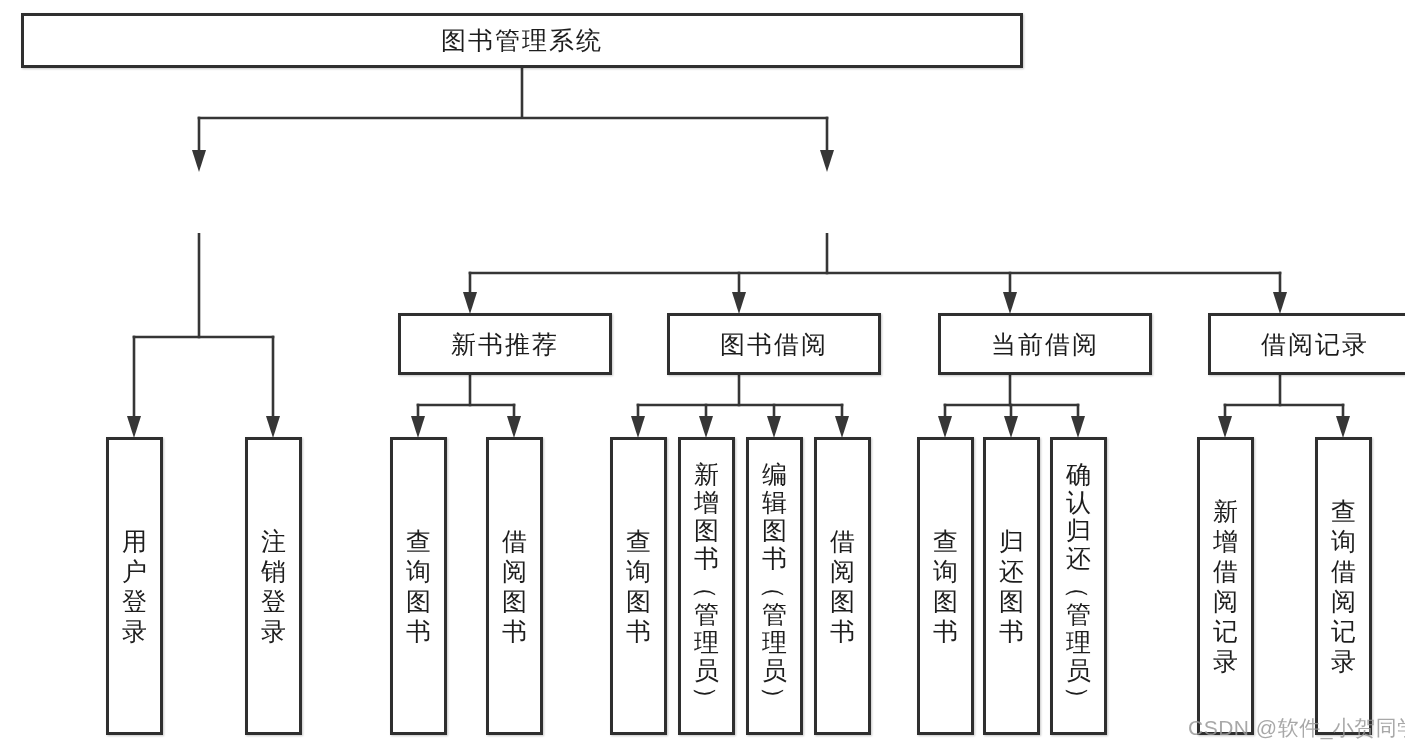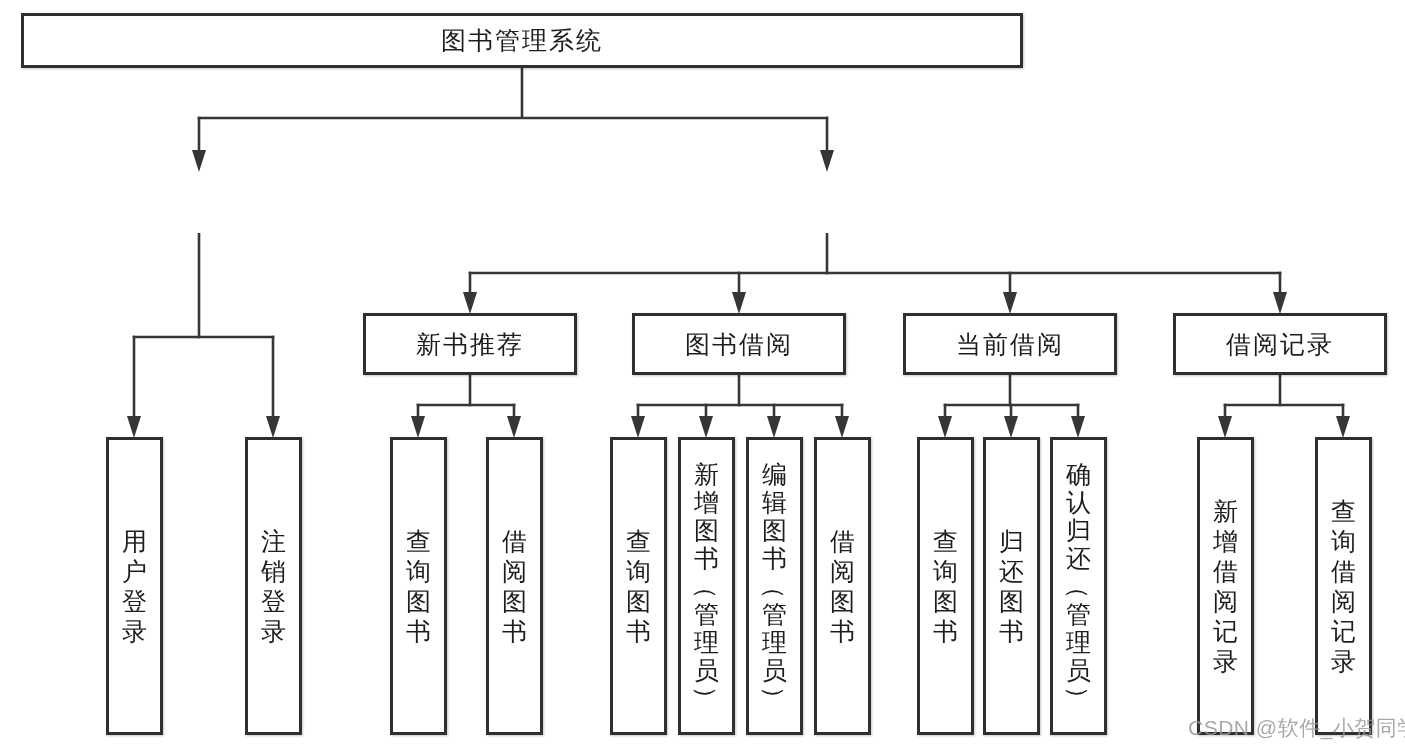--- a/index.html
+++ b/index.html
@@ -10,21 +10,21 @@
   .connectors{position:absolute;left:0;top:0;z-index:1;}
   .box{
     position:absolute;background:#ffffff;border:3px solid #2f2f2f;box-sizing:border-box;
     display:flex;align-items:center;justify-content:center;z-index:2;
     box-shadow:1px 1px 2px rgba(0,0,0,0.22);
   }
   .hlabel{font-size:25px;letter-spacing:2px;color:#1d1d1d;white-space:nowrap;}
   .l1{left:21px;top:13px;width:1002px;height:55px;}
   .lvl{height:62px;}
   .l2{top:171px;width:235px;}
-  .l3{top:313px;width:214px;}
+  .l3{top:313px;width:214px;margin-left:35px;}
   .leaf{top:437px;width:57px;height:298px;}
   .vtext{display:flex;flex-direction:column;align-items:center;gap:5px;font-size:25px;color:#1d1d1d;}
   .vtext.tight{gap:3px;}
   .vtext span{display:block;width:1em;height:1em;line-height:1em;text-align:center;}
   .vtext span.rot{transform:rotate(90deg);}
   .watermark{
     position:absolute;left:1188px;top:714px;z-index:3;font-size:21px;
     color:#9a9a9a;opacity:0.85;white-space:nowrap;letter-spacing:0.5px;
   }
 </style>

